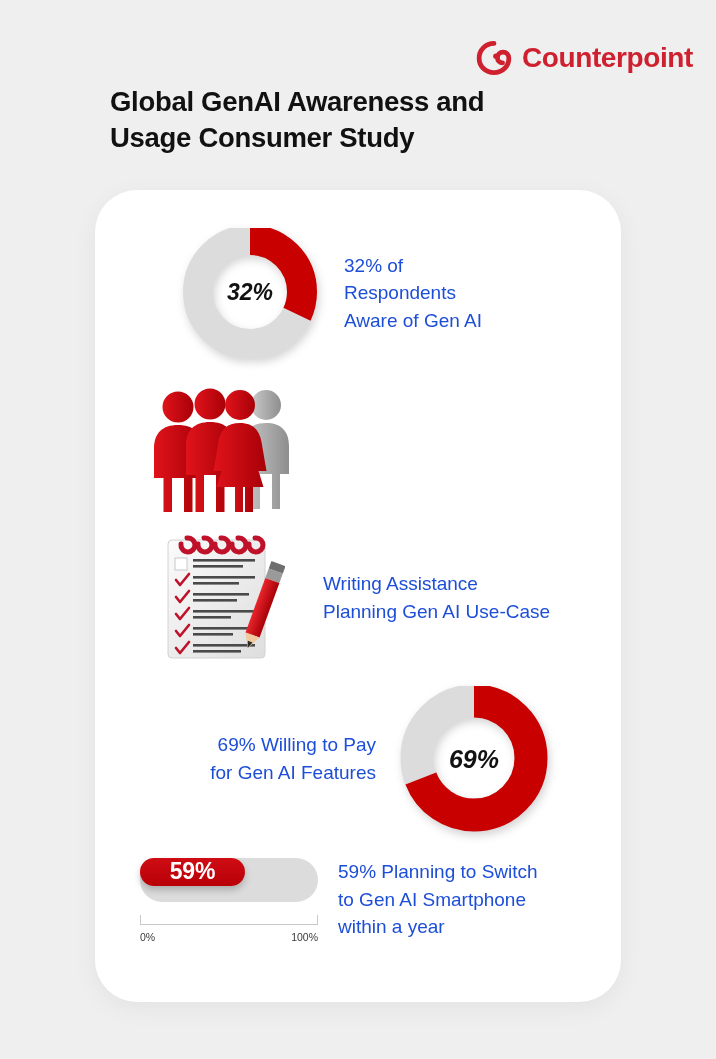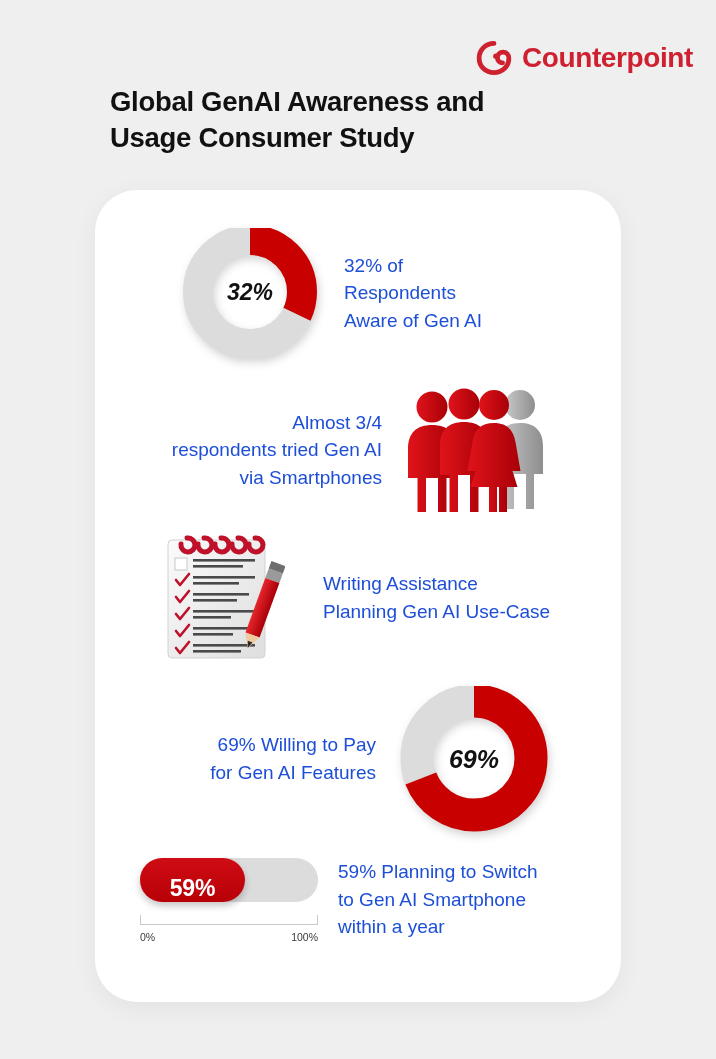--- a/index.html
+++ b/index.html
@@ -53,25 +53,25 @@
   .checklist { position: relative; }
   .checklist svg { display: block; }
 
   
   .pbar-wrap { position: absolute; left: 140px; top: 858px; width: 178px; }
   .pbar-track {
     position: relative; width: 178px; height: 44px;
     background: #dcdcdc; border-radius: 22px;
   }
   .pbar-fill {
-    position: absolute; left: 0; top: 0; height: 44px; width: 59%;
+    position: absolute; left: 0; top: 0; height: 28px; width: 59%;
     background: linear-gradient(180deg,#cf0c14 0%,#b80007 100%);
     border-radius: 22px;
     box-shadow: 0 4px 7px rgba(0,0,0,0.22);
-    display: flex; align-items: flex-end; justify-content: center;
+    display: flex; align-items: flex-start; justify-content: center;
   }
   .pbar-value { color: #fff; font-weight: bold; font-size: 23px; letter-spacing: -0.2px; }
   .axis { position: relative; margin-top: 13px; width: 178px; height: 10px; }
   .axis-line { position: absolute; left: 0; top: 9px; width: 178px; height: 1px; background: #c9c9c9; }
   .axis-tick { position: absolute; top: 0; width: 1px; height: 10px; background: #c9c9c9; }
   .axis-tick.left { left: 0; }
   .axis-tick.right { right: 0; }
   .axis-labels { position: relative; width: 178px; margin-top: 6px; height: 14px; }
   .axis-lab { position: absolute; font-size: 10.5px; color: #3a3a3a; }
   .axis-lab.left { left: 0; }
@@ -109,25 +109,20 @@
       <div class="donut-label" style="font-size:23px; left:-4px; top:-1px;">32%</div>
     </div>
     <div class="txt txt-l" style="margin-left:22px;">
       <div>32% of</div>
       <div>Respondents</div>
       <div>Aware of Gen AI</div>
     </div>
   </div>
 
   <div class="row" style="left:128px; top:385px; width:440px; justify-content:flex-start;">
-    <div class="txt txt-r" style="width:256px;">
-      <div>Almost 3/4</div>
-      <div>respondents tried Gen AI</div>
-      <div>via Smartphones</div>
-    </div>
     <div class="people" style="margin-left:16px;">
       <svg width="170" height="130" viewBox="0 0 170 130">
         <defs>
           <linearGradient id="gRed" x1="0" y1="0" x2="1" y2="0">
             <stop offset="0%" stop-color="#e0131a"></stop>
               <stop offset="100%" stop-color="#a80008"></stop>
           </linearGradient>
           <linearGradient id="gGray" x1="0" y1="0" x2="1" y2="0">
             <stop offset="0%" stop-color="#c9c9c9"></stop>
               <stop offset="100%" stop-color="#8e8e8e"></stop>

